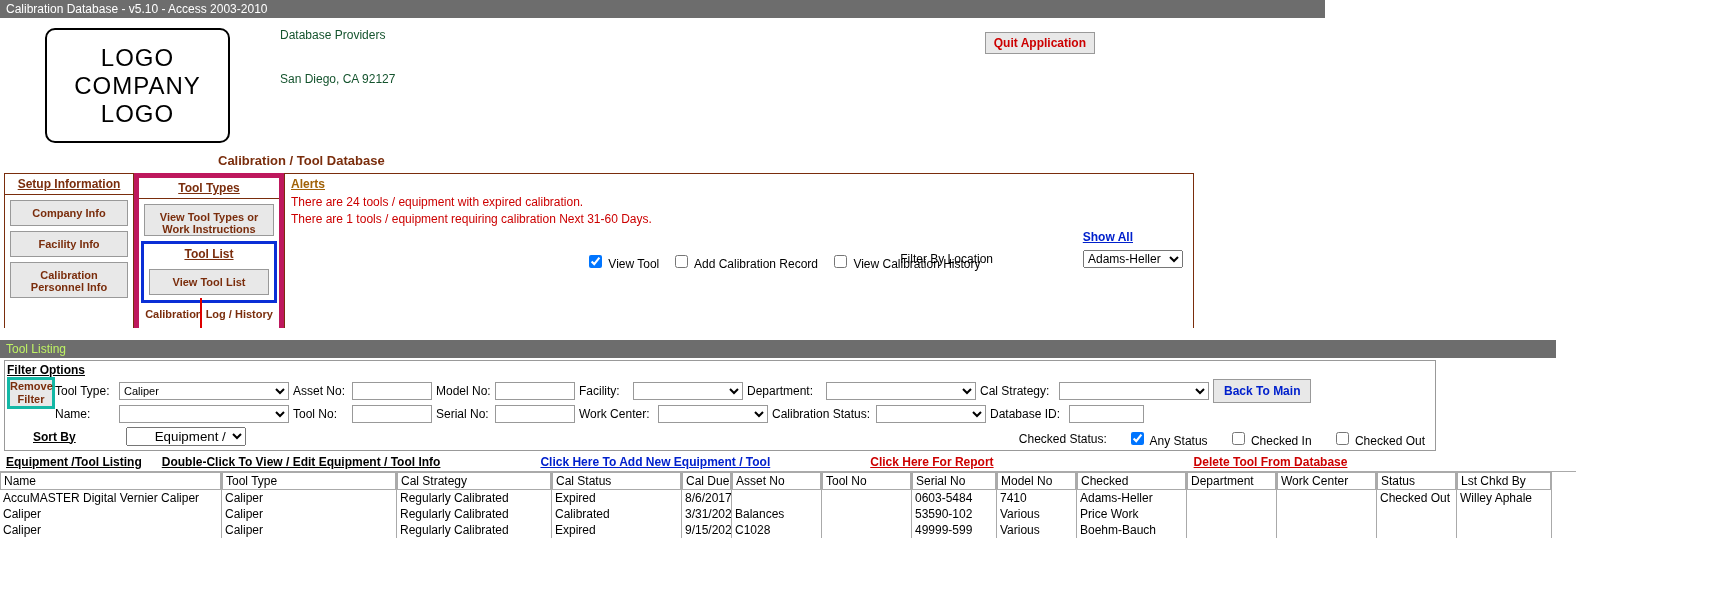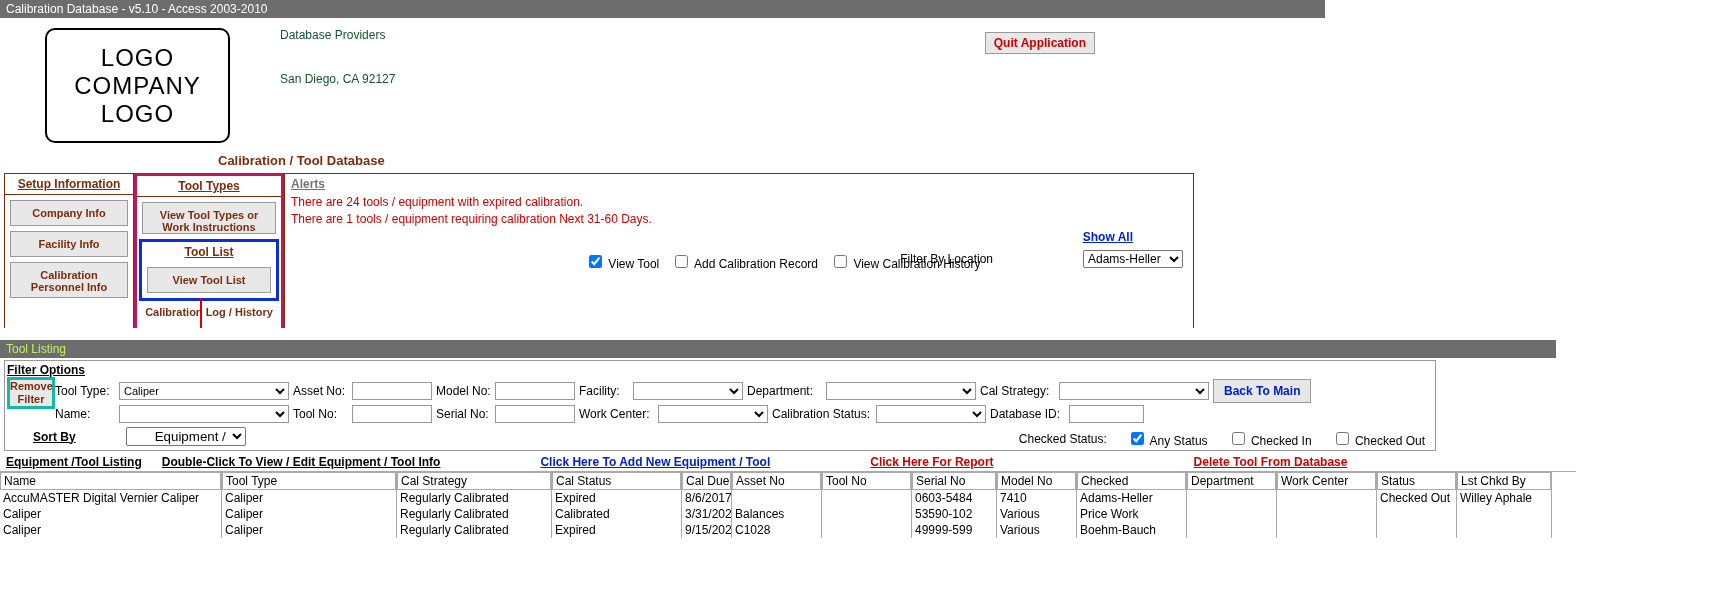--- a/index.html
+++ b/index.html
@@ -72,21 +72,21 @@
     top: 155px;
     width: 1190px;
     display: flex;
   }
   .nav-col {
     width: 130px;
     border: 1px solid #7a2d0c;
   }
   .nav-col2 {
     width: 150px;
-    border: 3px solid #be185d;
+    border: 5px solid #be185d;
   }
   .nav-head {
     font-weight: bold;
     text-decoration: underline;
     color: #7a2d0c;
     text-align: center;
     font-size: 12px;
     padding: 3px 0;
     border-bottom: 1px solid #7a2d0c;
   }
@@ -116,21 +116,21 @@
     padding: 3px 0;
   }
   .alerts-col {
     flex: 1;
     border: 1px solid #7a2d0c;
     position: relative;
   }
   .alerts-head {
     font-weight: bold;
     text-decoration: underline;
-    color: #737373;
+    color: #a16207;
     padding: 3px 6px;
   }
   .alerts-body {
     color: #c00;
     padding: 0 6px 6px 6px;
     line-height: 1.4;
   }
   .show-all {
     color: #0020cc;
     font-weight: bold;

